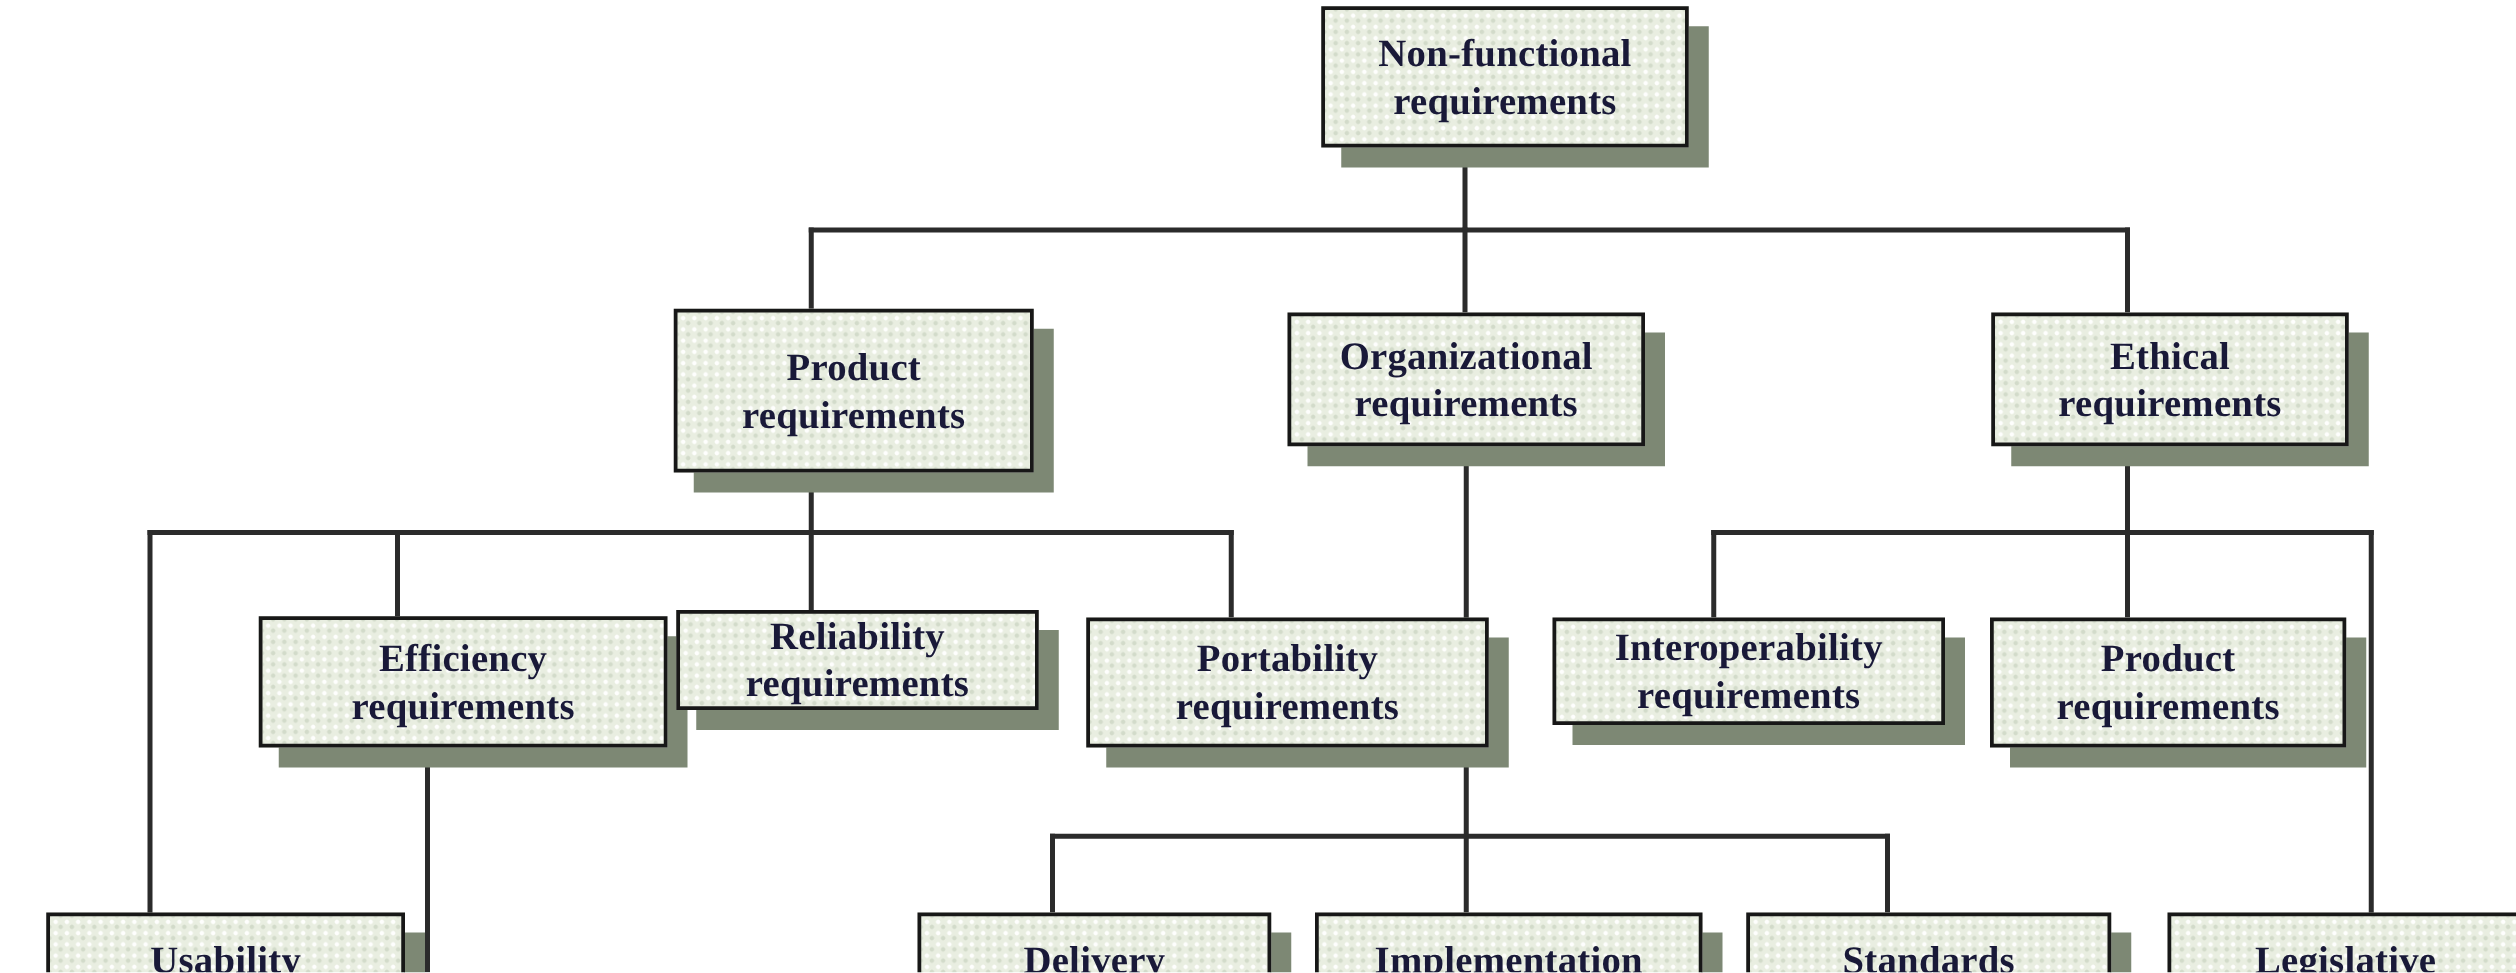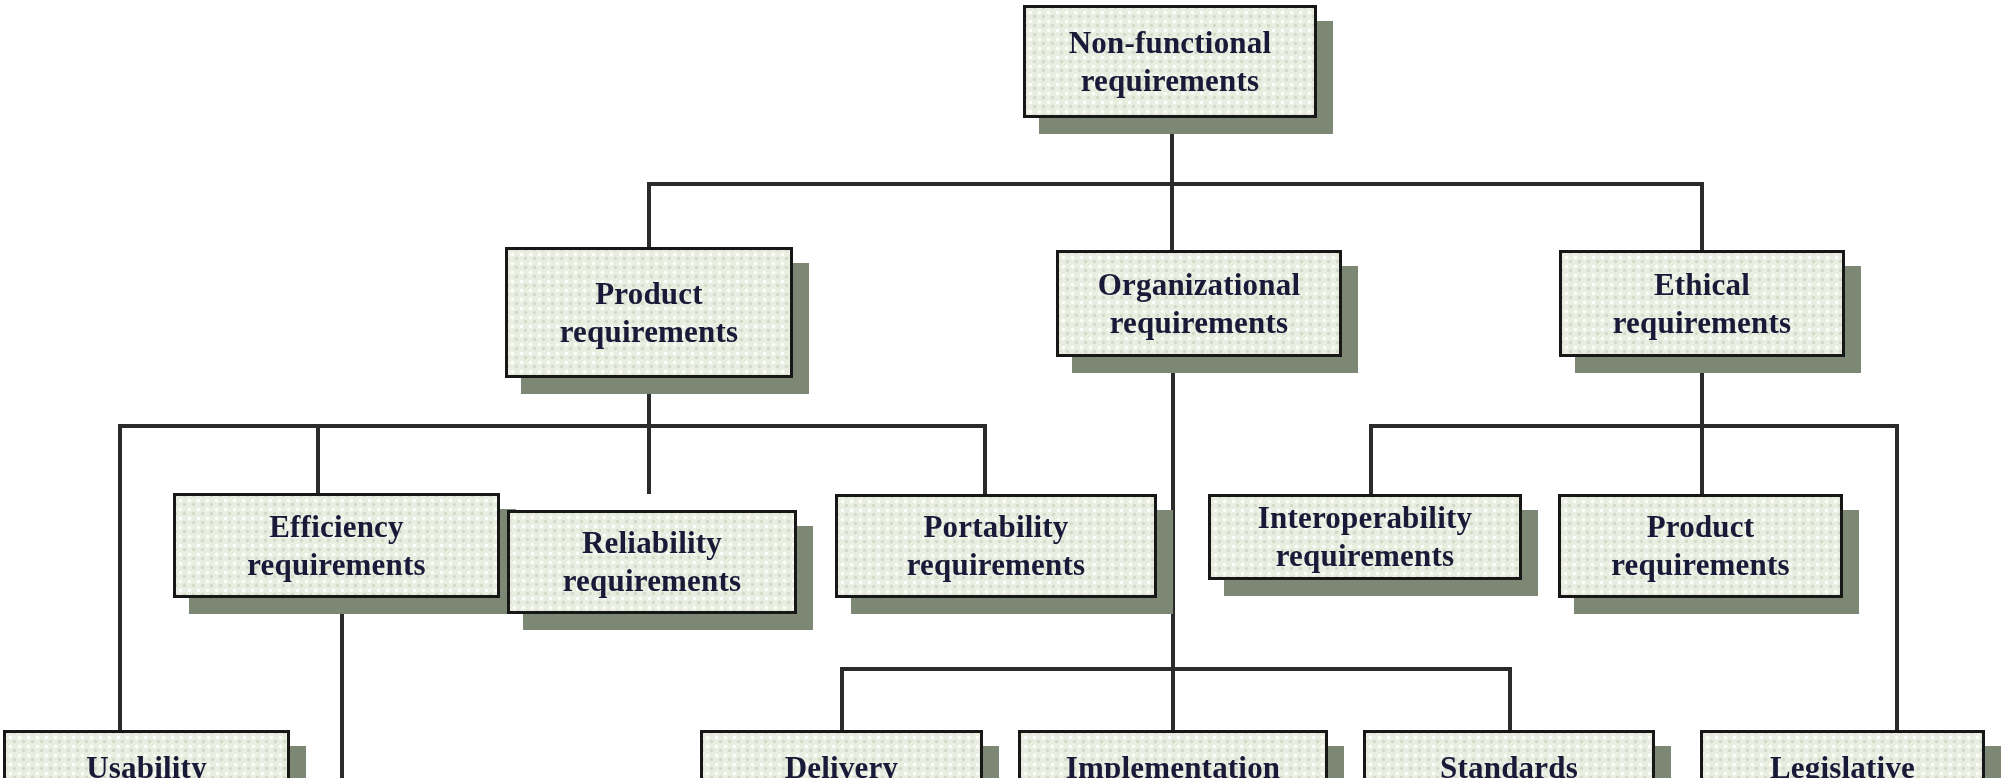--- a/index.html
+++ b/index.html
@@ -22,20 +22,21 @@
     background-image:
       radial-gradient(circle, rgba(255,255,255,0.95) 1.3px, rgba(255,255,255,0) 2.2px),
       radial-gradient(circle, rgba(158,174,148,0.30) 1.3px, rgba(0,0,0,0) 2.2px);
     background-size:9px 9px, 9px 9px;
     background-position:0 0, 4px 4px;
     box-shadow:16px 16px 0 0 var(--shadow);
     display:flex; flex-direction:column; align-items:center; justify-content:center;
     text-align:center;
     font-weight:bold; font-size:31px; line-height:38px; color:var(--text);
     letter-spacing:0.2px;
+    margin-left:34px;
   }
   .node.cut{ justify-content:flex-start; padding-top:16px; }
   .node span{ display:block; white-space:nowrap; }
 </style>
 </head>
 <body>
 
 <div id="stage">
 
   <div class="edge" style="left:1170px;top:118px;width:4px;height:66px"></div>
@@ -63,34 +64,34 @@
 
   <div class="node" style="left:1023px;top:5px;width:294px;height:113px">
     <span>Non-functional</span>
     <span>requirements</span>
   </div>
 
   <div class="node" style="left:505px;top:247px;width:288px;height:131px">
     <span>Product</span>
     <span>requirements</span>
   </div>
-  <div class="node" style="left:1056px;top:250px;width:286px;height:107px">
+  <div class="node" style="left:996px;top:250px;width:286px;height:107px">
     <span>Organizational</span>
     <span>requirements</span>
   </div>
   <div class="node" style="left:1559px;top:250px;width:286px;height:107px">
     <span>Ethical</span>
     <span>requirements</span>
   </div>
 
   <div class="node" style="left:173px;top:493px;width:327px;height:105px">
     <span>Efficiency</span>
     <span>requirements</span>
   </div>
-  <div class="node" style="left:507px;top:510px;width:290px;height:104px">
+  <div class="node" style="left:507px;top:488px;width:290px;height:80px">
     <span>Reliability</span>
     <span>requirements</span>
   </div>
   <div class="node" style="left:835px;top:494px;width:322px;height:104px">
     <span>Portability</span>
     <span>requirements</span>
   </div>
   <div class="node" style="left:1208px;top:494px;width:314px;height:86px">
     <span>Interoperability</span>
     <span>requirements</span>

